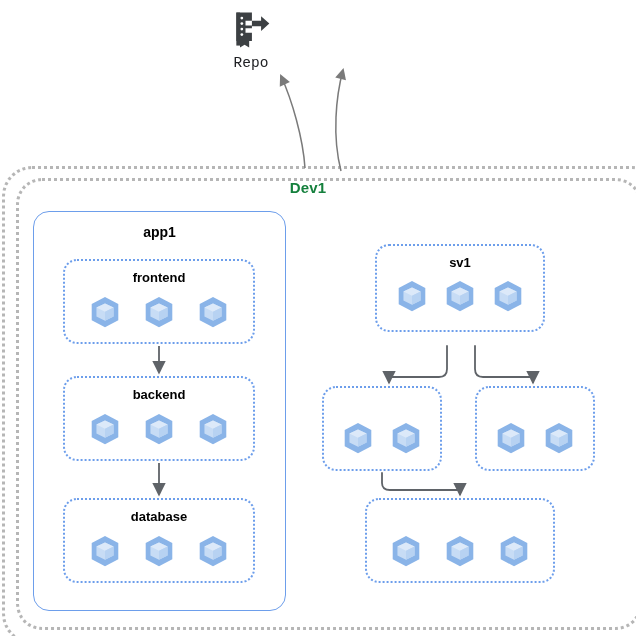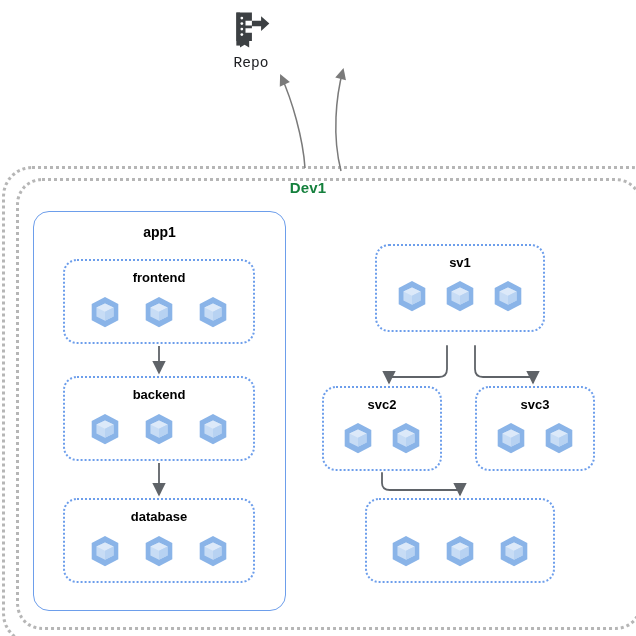--- a/index.html
+++ b/index.html
@@ -279,21 +279,20 @@
             <path d="M20 2 34 9.5v17L20 34 6 26.5v-17z" fill="#8ab4e8"></path>
             <path d="M20 9l9 4.2v9.4L20 27l-9-4.4v-9.4z" fill="#c7dcf5"></path>
             <path d="M20 9l9 4.2L20 17.6 11 13.2z" fill="#dce9f9"></path>
             <path d="M20 17.6V27l9-4.4v-9.4z" fill="#b7d2f2"></path>
           </svg>
       </span>
     </div>
   </div>
 
   <div class="svc-box" style="left:322px; top:386px; width:120px; height:85px;">
-    <div class="svc-title">svc2</div>
     <div class="pod-row" style="top:33px; gap:10px;">
       <span class="pod">
         <svg viewBox="0 0 40 40" width="38" height="38">
             <path d="M20 2 34 9.5v17L20 34 6 26.5v-17z" fill="#8ab4e8"></path>
             <path d="M20 9l9 4.2v9.4L20 27l-9-4.4v-9.4z" fill="#c7dcf5"></path>
             <path d="M20 9l9 4.2L20 17.6 11 13.2z" fill="#dce9f9"></path>
             <path d="M20 17.6V27l9-4.4v-9.4z" fill="#b7d2f2"></path>
           </svg>
       </span>
       <span class="pod">
@@ -301,21 +300,20 @@
             <path d="M20 2 34 9.5v17L20 34 6 26.5v-17z" fill="#8ab4e8"></path>
             <path d="M20 9l9 4.2v9.4L20 27l-9-4.4v-9.4z" fill="#c7dcf5"></path>
             <path d="M20 9l9 4.2L20 17.6 11 13.2z" fill="#dce9f9"></path>
             <path d="M20 17.6V27l9-4.4v-9.4z" fill="#b7d2f2"></path>
           </svg>
       </span>
     </div>
   </div>
 
   <div class="svc-box" style="left:475px; top:386px; width:120px; height:85px;">
-    <div class="svc-title">svc3</div>
     <div class="pod-row" style="top:33px; gap:10px;">
       <span class="pod">
         <svg viewBox="0 0 40 40" width="38" height="38">
             <path d="M20 2 34 9.5v17L20 34 6 26.5v-17z" fill="#8ab4e8"></path>
             <path d="M20 9l9 4.2v9.4L20 27l-9-4.4v-9.4z" fill="#c7dcf5"></path>
             <path d="M20 9l9 4.2L20 17.6 11 13.2z" fill="#dce9f9"></path>
             <path d="M20 17.6V27l9-4.4v-9.4z" fill="#b7d2f2"></path>
           </svg>
       </span>
       <span class="pod">

